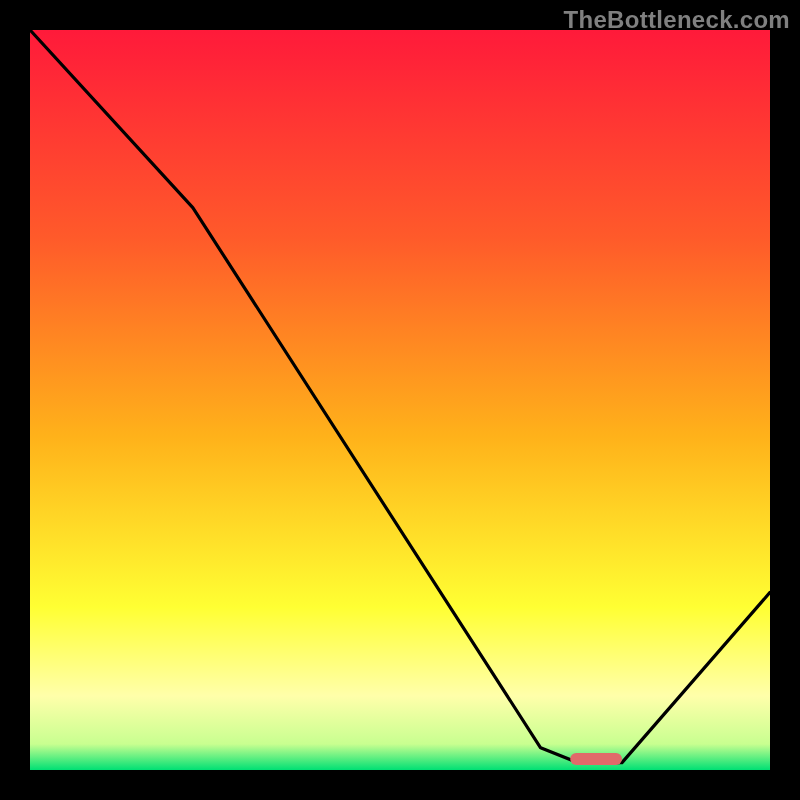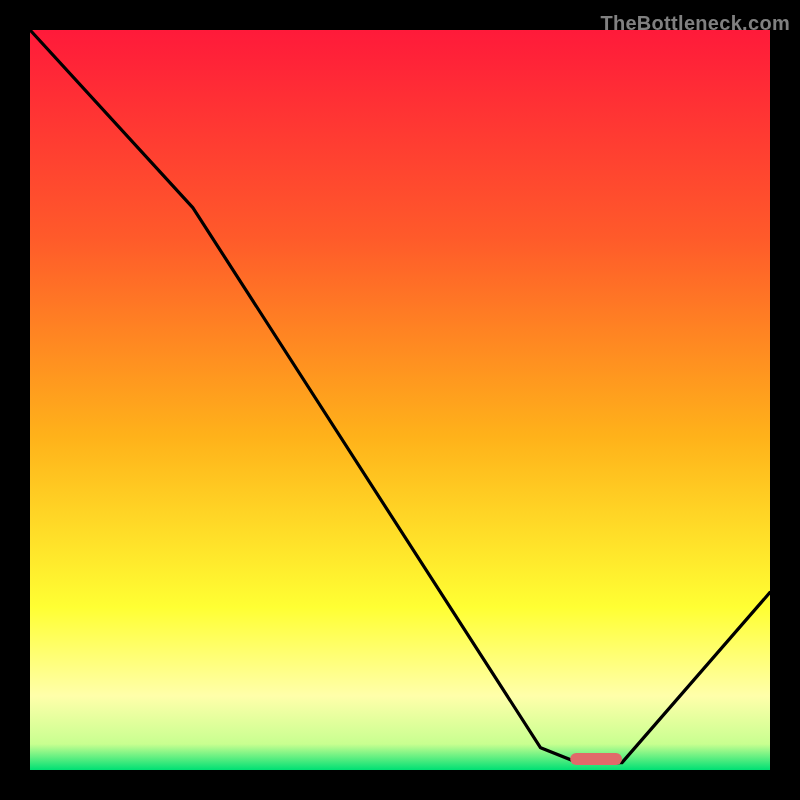--- a/index.html
+++ b/index.html
@@ -11,24 +11,24 @@
     font-family: Arial, Helvetica, sans-serif;
   }
   .frame {
     position: relative;
     width: 800px;
     height: 800px;
     background: #000;
   }
   .watermark {
     position: absolute;
-    top: 12px;
+    top: 6px;
     right: 10px;
     color: #808080;
-    font-size: 20px;
+    font-size: 24px;
     font-weight: 600;
     letter-spacing: 0.3px;
     z-index: 30;
   }
   .plot-area {
     position: absolute;
     left: 30px;
     top: 30px;
     width: 740px;
     height: 740px;

